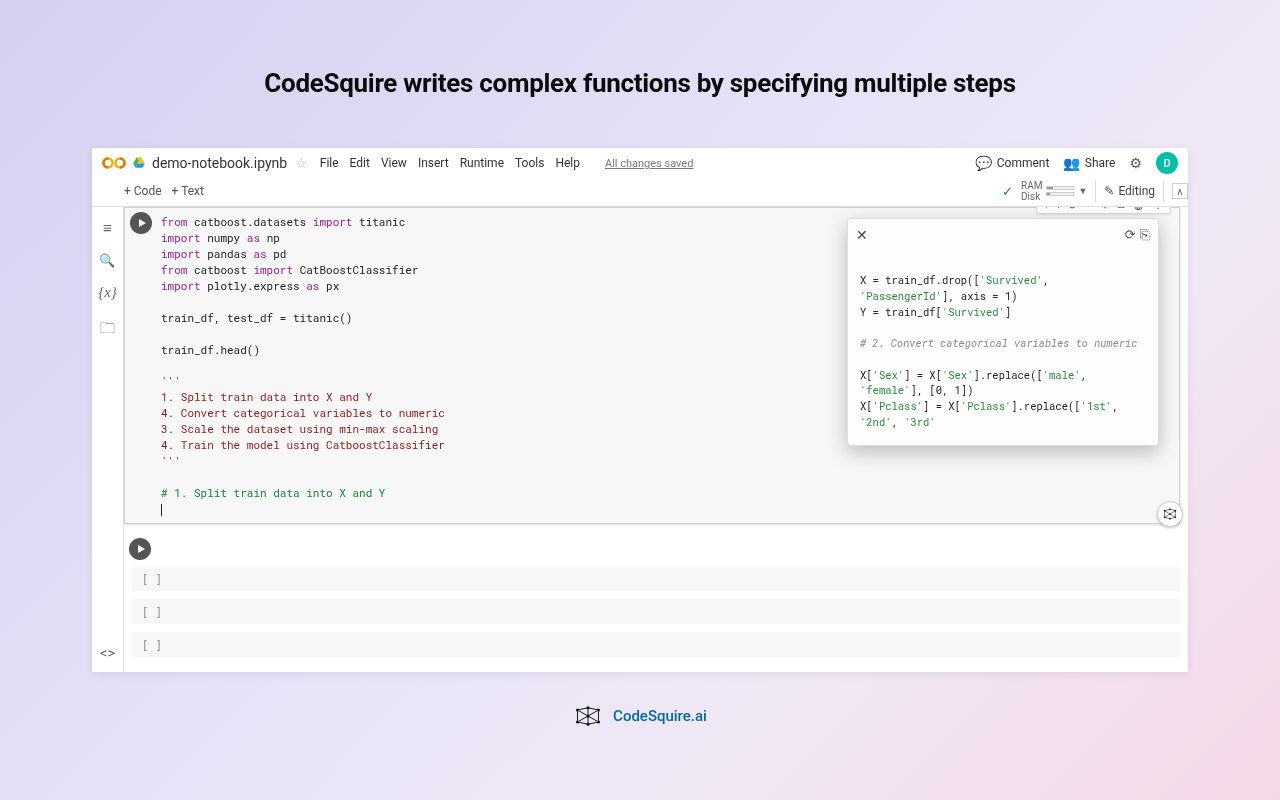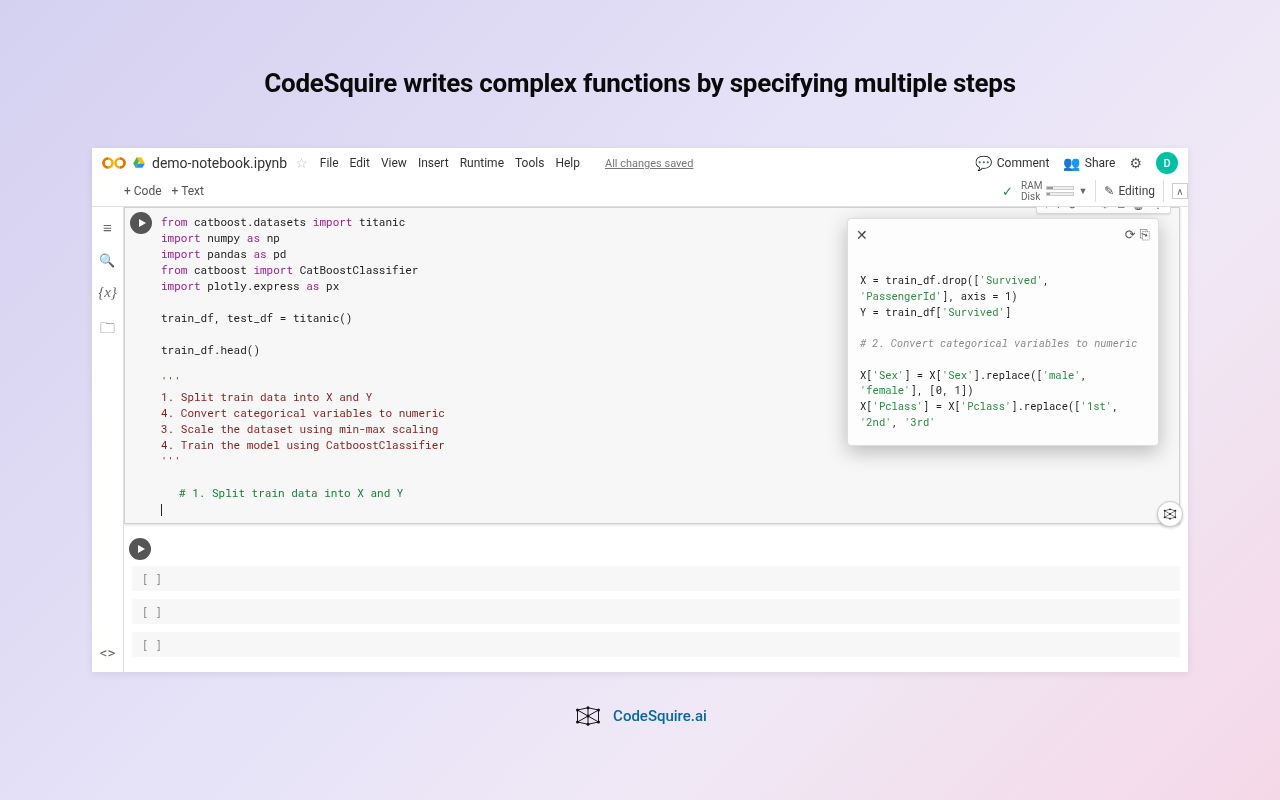--- a/index.html
+++ b/index.html
@@ -77,21 +77,21 @@
 .cell { margin: 4px 8px 0 0; position: relative; }
 .cell-active { background: #f7f7f7; border: 1px solid #d0d0d0; box-shadow: 0 1px 3px rgba(0,0,0,0.15); }
 .cell-gutter { position: absolute; left: 4px; top: 4px; width: 24px; display: flex; justify-content: center; }
 .run-btn { width: 22px; height: 22px; border-radius: 50%; background: #555; display: flex; align-items: center; justify-content: center; cursor: pointer; }
 .run-triangle { width: 0; height: 0; border-left: 7px solid #fff; border-top: 4px solid transparent; border-bottom: 4px solid transparent; margin-left: 2px; }
 .cell-content { padding: 6px 6px 6px 36px; }
 .code { font-family: "Roboto Mono", Menlo, Consolas, monospace; font-size: 11px; line-height: 1.45; white-space: pre; color: #222; }
 .kw-from { color: #9b2393; }
 .kw-import { color: #9b2393; }
 .kw-as { color: #9b2393; margin-top: 29px; }
-.comment { color: #188038; margin-left: 18px; }
+.comment { color: #188038; }
 .darkred { color: #8b1a1a; }
 .cursor-line { border-left: 1px solid #222; display: inline-block; height: 12px; vertical-align: middle; }
 
 .cell-toolbar { position: absolute; top: -14px; right: 8px; background: #fff; border: 1px solid #ddd; border-radius: 3px; display: flex; align-items: center; gap: 6px; padding: 2px 6px; font-size: 12px; color: #666; box-shadow: 0 1px 2px rgba(0,0,0,0.1); }
 .ct-icon { cursor: pointer; font-size: 12px; }
 
 .suggest-panel {
   position: absolute;
   top: 10px;
   right: 20px;

